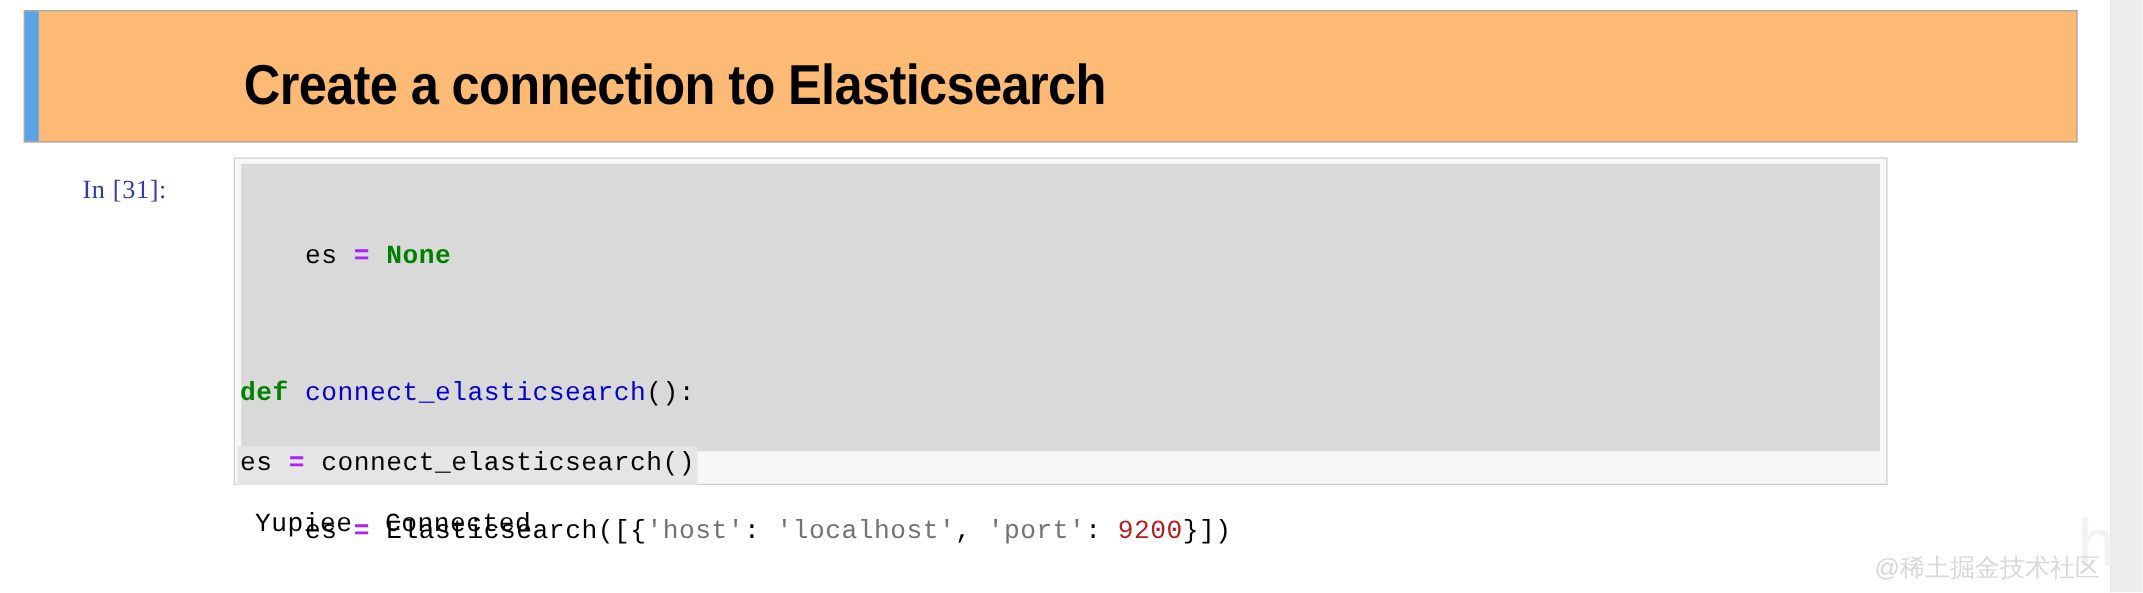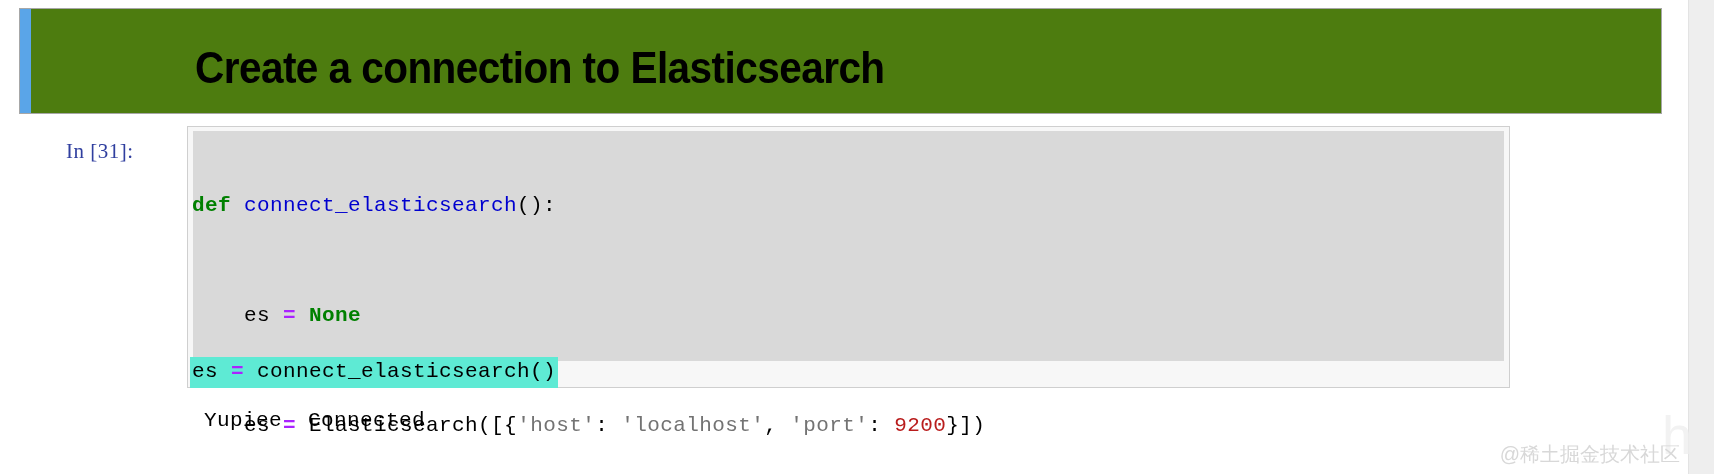--- a/index.html
+++ b/index.html
@@ -27,21 +27,21 @@
   }
 
   
   #heading-cell {
     position: absolute;
     left: 19px;
     top: 8px;
     width: 1643px;
     height: 106px;
     box-sizing: border-box;
-    background: #4d7c0f;
+    background: #fdba74;
     border: 1px solid #a7a7a7;
   }
   #heading-cell-bar {
     position: absolute;
     left: 0;
     top: 0;
     width: 11px;
     height: 100%;
     background: #5aa5e8;
   }
@@ -111,21 +111,21 @@
   #last-line {
     position: absolute;
     left: 190px;
     top: 357px;
     font-family: "Liberation Mono", "DejaVu Sans Mono", monospace;
     font-size: 21px;
     line-height: 27.5px;
     color: #000000;
     white-space: pre;
     letter-spacing: 0.4px;
-    background: #5eead4;
+    background: #e5e5e5;
     padding: 1px 2px 2px 2px;
   }
 
   
   .kw   { color: #008000; font-weight: bold; }   
   .fn   { color: #0000cf; }                      
   .str  { color: #737373; }                      
   .num  { color: #b91c1c; }                      
   .op   { color: #aa22ff; font-weight: bold; }   
   .pl   { color: #000000; }                      
@@ -175,23 +175,23 @@
   <div id="heading-title">Create a connection to Elasticsearch</div>
 </div>
 
 <div id="code-cell">
   <div id="code-inner"></div>
 </div>
 
 <div id="in-prompt">In [31]:</div>
 
 <div id="code-text">
+  <span class="ln"><span class="pl">    </span><span class="pl">es</span><span class="pl"> </span><span class="op">=</span><span class="pl"> </span><span class="kw">None</span></span>
+
   <span class="ln"><span class="kw">def</span><span class="pl"> </span><span class="fn">connect_elasticsearch</span><span class="pl">():</span></span>
-
-  <span class="ln"><span class="pl">    </span><span class="pl">es</span><span class="pl"> </span><span class="op">=</span><span class="pl"> </span><span class="kw">None</span></span>
 
   <span class="ln"><span class="pl">    </span><span class="pl">es</span><span class="pl"> </span><span class="op">=</span><span class="pl"> </span><span class="pl">Elasticsearch</span><span class="pl">([{</span><span class="str">'host'</span><span class="pl">: </span><span class="str">'localhost'</span><span class="pl">, </span><span class="str">'port'</span><span class="pl">: </span><span class="num">9200</span><span class="pl">}])</span></span>
 
   
 
   
 
   
 
   

